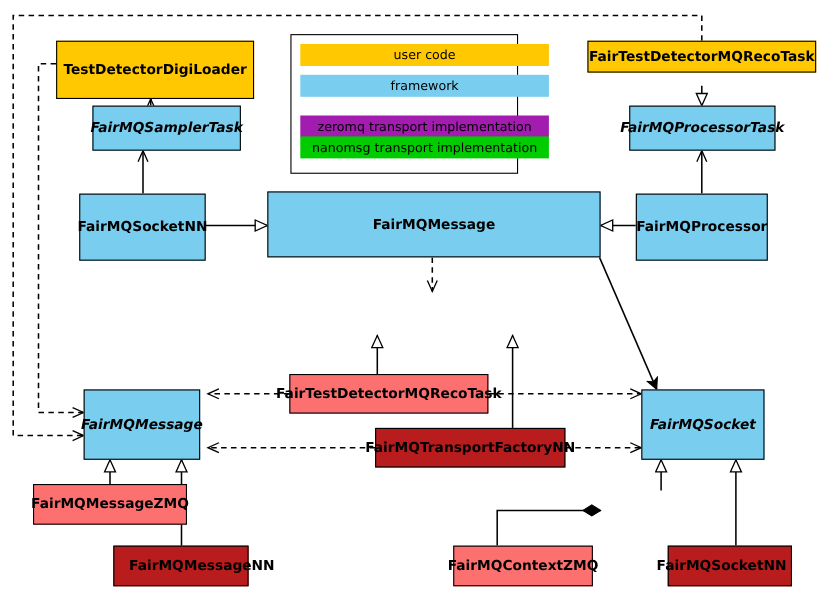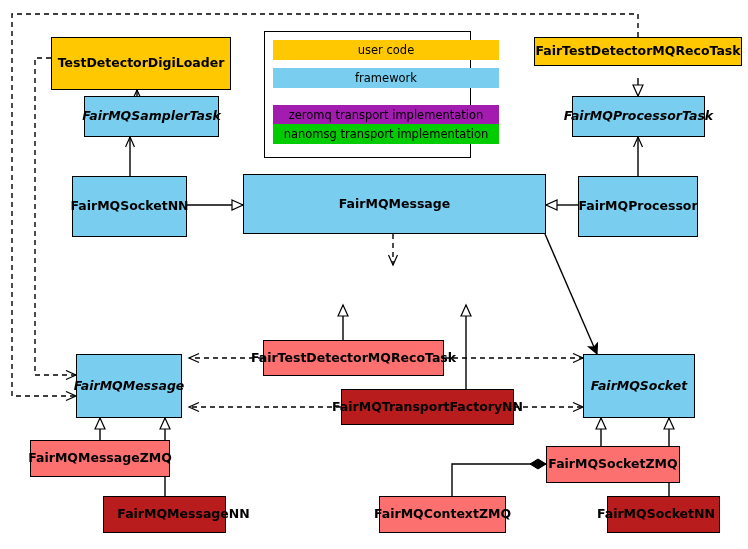--- a/index.html
+++ b/index.html
@@ -144,25 +144,22 @@
   </div>
 
   <div class="node c-nn" style="left:103px;top:496px;width:123px;height:37px;padding-left:38px;">
     <span class="bold">FairMQMessageNN</span>
   </div>
 
   <div class="node c-fw" style="left:583px;top:354px;width:112px;height:64px;">
     <span class="absclass">FairMQSocket</span>
   </div>
 
-  <div class="node c-zmq" style="left:546px;top:446px;width:134px;height:37px;">
-    <span class="bold">FairMQSocketZMQ</span>
-  </div>
 
   <div class="node c-nn" style="left:607px;top:496px;width:113px;height:37px;justify-content:flex-end;">
     <span class="bold">FairMQSocketNN</span>
   </div>
 
-  <div class="node c-zmq" style="left:379px;top:496px;width:127px;height:37px;">
+  <div class="node c-zmq" style="left:412px;top:496px;width:127px;height:37px;">
     <span class="bold">FairMQContextZMQ</span>
   </div>
 
 </div>
 
 </body></html>

